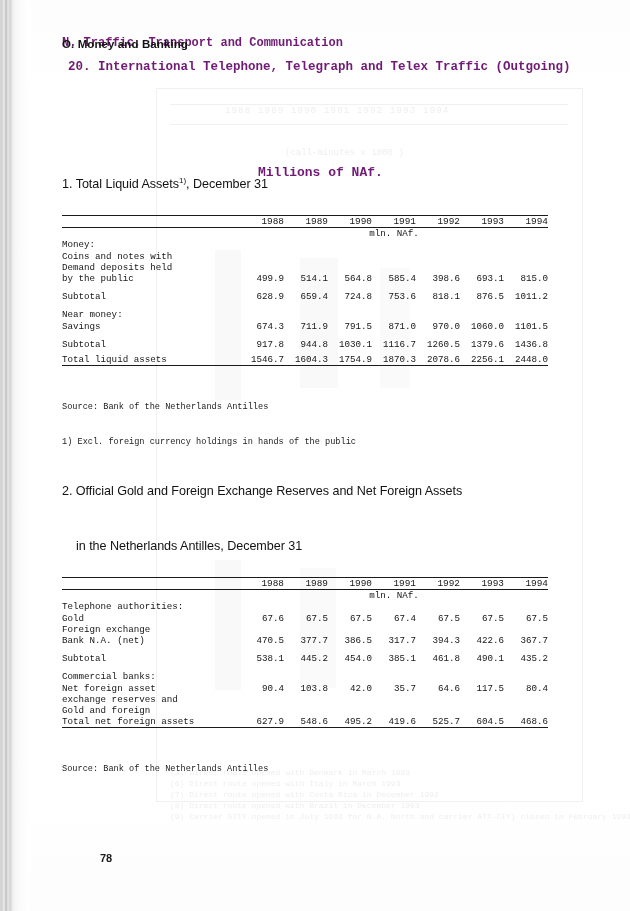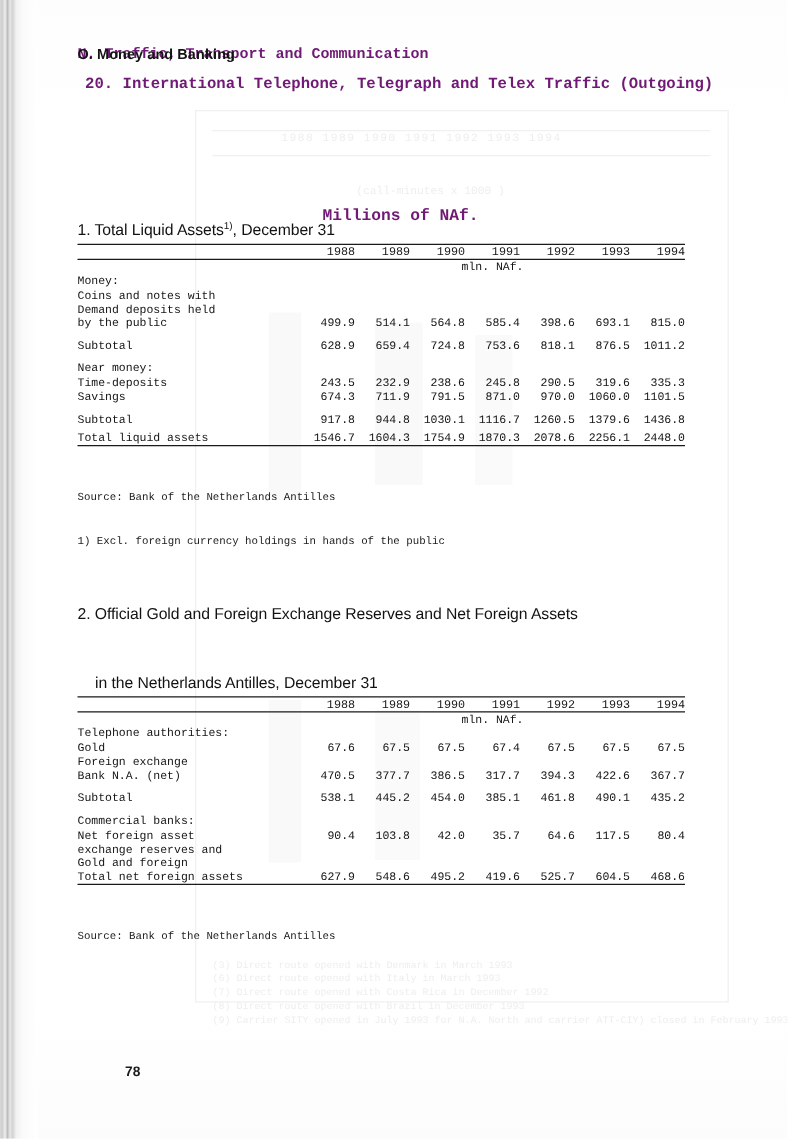--- a/index.html
+++ b/index.html
@@ -93,21 +93,21 @@
     font-size: 8px;
     vertical-align: super;
     line-height: 0;
   }
 
   table.stat {
     border-collapse: collapse;
     font-family: "Liberation Mono", monospace;
     font-size: 9.2px;
     color: #151515;
-    margin-top: 2px;
+    margin-top: 22px;
   }
   table.stat td, table.stat th {
     padding: 0;
     font-weight: normal;
     white-space: pre;
     line-height: 11.2px;
   }
   .c-label { width: 178px; text-align: left; padding-right: 2px; }
   .c-num   { width: 44px;  text-align: right; padding-right: 6px; }
 
@@ -272,30 +272,20 @@
           <td class="c-label">Near money:</td>
           <td class="c-num"></td>
             <td class="c-num"></td>
             <td class="c-num"></td>
           <td class="c-num"></td>
             <td class="c-num"></td>
             <td class="c-num"></td>
             <td class="c-num"></td>
         </tr>
         <tr>
-          <td class="c-label">Time-deposits</td>
-          <td class="c-num">243.5</td>
-          <td class="c-num">232.9</td>
-          <td class="c-num">238.6</td>
-          <td class="c-num">245.8</td>
-          <td class="c-num">290.5</td>
-          <td class="c-num">319.6</td>
-          <td class="c-num">335.3</td>
-        </tr>
-        <tr>
           <td class="c-label">Savings</td>
           <td class="c-num">674.3</td>
           <td class="c-num">711.9</td>
           <td class="c-num">791.5</td>
           <td class="c-num">871.0</td>
           <td class="c-num">970.0</td>
           <td class="c-num">1060.0</td>
           <td class="c-num">1101.5</td>
         </tr>
         <tr class="spacer">

